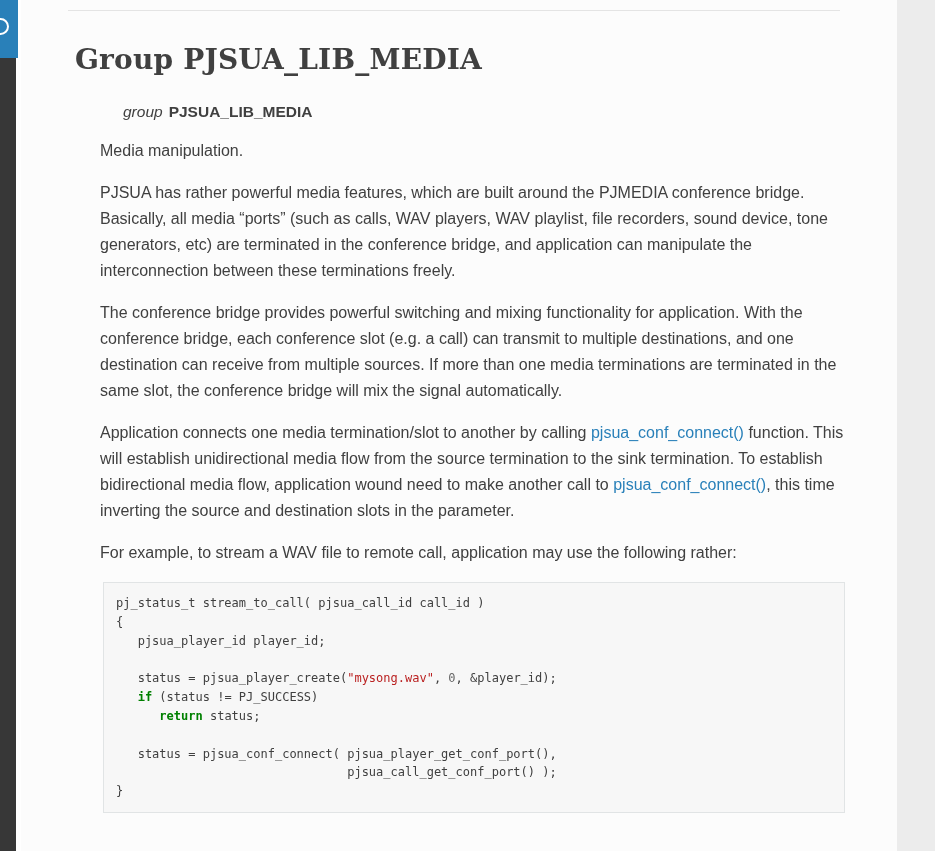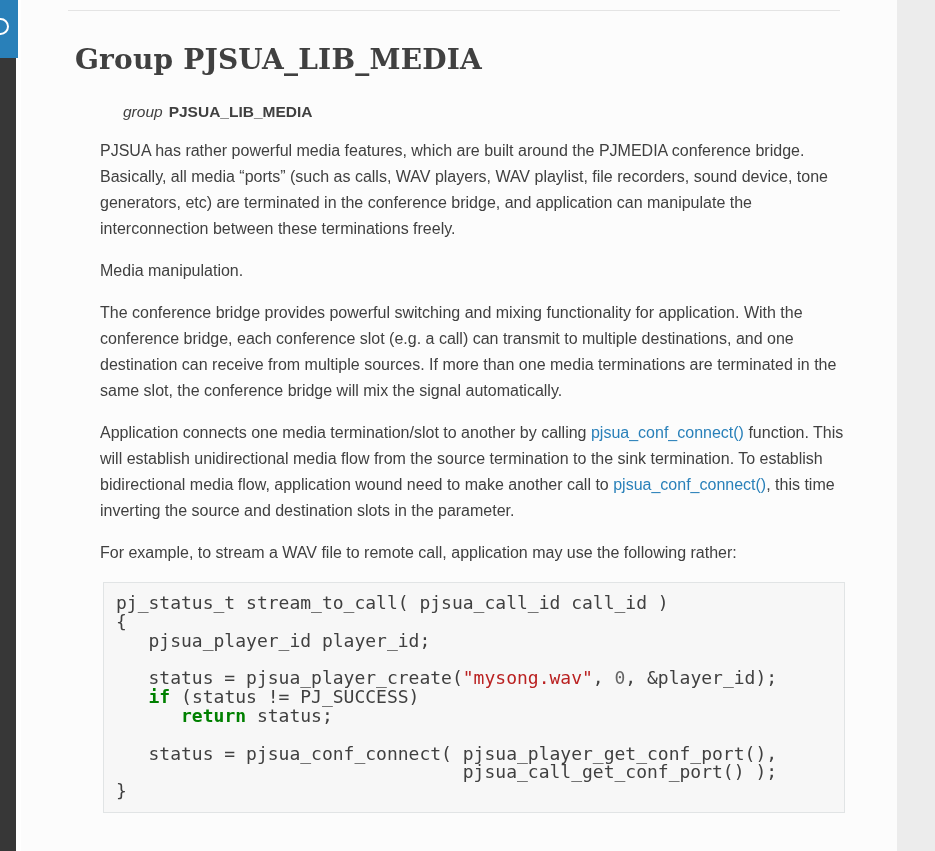--- a/index.html
+++ b/index.html
@@ -82,21 +82,21 @@
     color:var(--accent-blue);text-decoration:none;cursor:pointer;
   }
   .body-text strong{font-weight:400;}
   pre.code-block{
     margin:12px 0 0 3px;
     width:716px;
     background:var(--code-bg);
     border:1px solid var(--code-border);
     padding:11px 12px;
     font-family:"DejaVu Sans Mono","Liberation Mono",monospace;
-    font-size:18px;line-height:18.8px;color:var(--text-color);
+    font-size:12px;line-height:18.8px;color:var(--text-color);
     overflow:hidden;
   }
   .code-line{display:block;white-space:pre;}
   .code-line .kw{color:var(--kw-color);font-weight:bold;text-align:center;}
   .code-line .str{color:var(--str-color);}
   .code-line .num{color:var(--num-color);}
 </style>
 </head>
 <body>
 
@@ -110,22 +110,22 @@
 <div class="document">
   <hr class="top-rule">
   <h1 class="page-title">Group PJSUA_LIB_MEDIA</h1>
 
   <dl class="api-signature">
     <dt>
       <em>group</em><strong>PJSUA_LIB_MEDIA</strong>
     </dt>
     <dd>
       <div class="body-text">
+          <p><span>Media manipulation.</span></p>
           <p><span>PJSUA has rather powerful media features, which are built around the PJMEDIA conference bridge. Basically, all media “ports” (such as calls, WAV players, WAV playlist, file recorders, sound device, tone generators, etc) are terminated in the conference bridge, and application can manipulate the interconnection between these terminations freely.</span></p>
-          <p><span>Media manipulation.</span></p>
           <p><span>The conference bridge provides powerful switching and mixing functionality for application. With the conference bridge, each conference slot (e.g. a call) can transmit to multiple destinations, and one destination can receive from multiple sources. If more than one media terminations are terminated in the same slot, the conference bridge will mix the signal automatically.</span></p>
           <p><span>Application connects one media termination/slot to another by calling </span><a href="#">pjsua_conf_connect()</a><span> function. This will establish </span><strong>unidirectional</strong><span> media flow from the source termination to the sink termination. To establish bidirectional media flow, application wound need to make another call to </span><a href="#">pjsua_conf_connect()</a><span>, this time inverting the source and destination slots in the parameter.</span></p>
           <p><span>For example, to stream a WAV file to remote call, application may use the following rather:</span></p>
         </div>
       <pre class="code-block"><span class="code-line"><span>pj_status_t stream_to_call( pjsua_call_id call_id )</span></span><span class="code-line"><span>{</span></span><span class="code-line"><span>   pjsua_player_id player_id;</span></span><span class="code-line">&nbsp;</span><span class="code-line"><span>   status = pjsua_player_create(</span><span class="str">"mysong.wav"</span><span>, </span><span class="num">0</span><span>, &amp;player_id);</span></span><span class="code-line"><span>   </span><span class="kw">if</span><span> (status != PJ_SUCCESS)</span></span><span class="code-line"><span>      </span><span class="kw">return</span><span> status;</span></span><span class="code-line">&nbsp;</span><span class="code-line"><span>   status = pjsua_conf_connect( pjsua_player_get_conf_port(),</span></span><span class="code-line"><span>                                pjsua_call_get_conf_port() );</span></span><span class="code-line"><span>}</span></span></pre>
     </dd>
   </dl>
 </div>
 
 </body></html>

